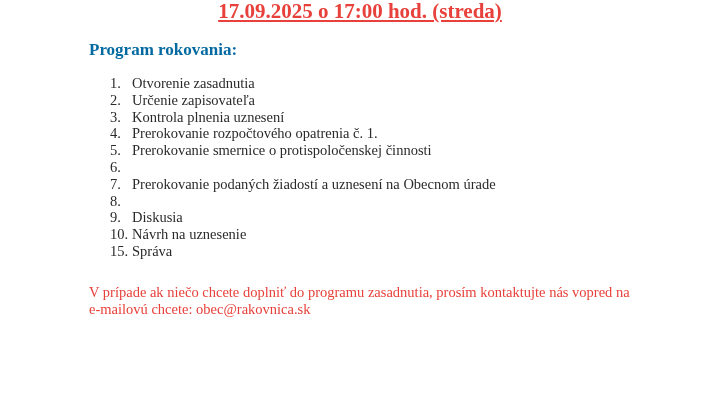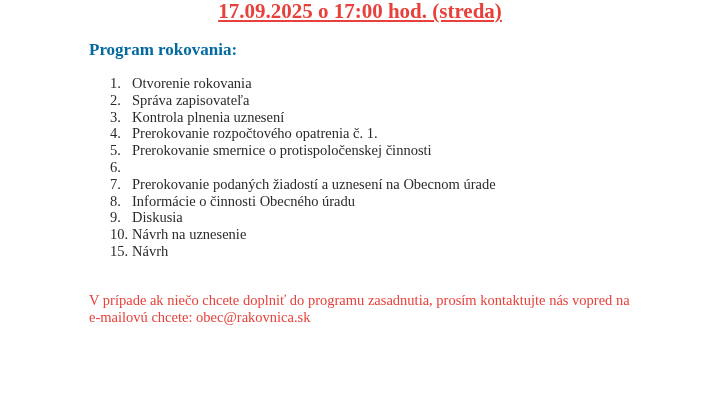--- a/index.html
+++ b/index.html
@@ -28,40 +28,40 @@
     }
     .agenda {
       position: absolute; left: 110px; top: 75px;
       margin: 0; padding: 0; list-style: none;
       font-size: 14.5px; line-height: 16.8px;
       color: #2a2a2a;
     }
     .agenda li { display: flex; white-space: nowrap; }
     .agenda .num { display: inline-block; width: 22px; }
     .notice {
-      position: absolute; left: 89px; top: 292px; width: 580px;
+      position: absolute; left: 89px; top: 284px; width: 580px;
       font-size: 14.5px; line-height: 17px;
       color: #e8403a;
     }
   </style>
 </head>
 <body>
 
 <div class="date-heading">17.09.2025 o 17:00 hod. (streda)</div>
 
 <div class="section-title">Program rokovania:</div>
 
 <ol class="agenda">
   <li>
       <span class="num">1.</span>
-      <span>Otvorenie rokovania</span>
+      <span>Otvorenie zasadnutia</span>
     </li>
   <li>
       <span class="num">2.</span>
-      <span>Správa zapisovateľa</span>
+      <span>Určenie zapisovateľa</span>
     </li>
   <li>
       <span class="num">3.</span>
       <span>Kontrola plnenia uznesení</span>
     </li>
   <li>
       <span class="num">4.</span>
       <span>Prerokovanie rozpočtového opatrenia č. 1.</span>
     </li>
   <li>
@@ -70,32 +70,31 @@
     </li>
   <li>
       <span class="num">6.</span>
     </li>
   <li>
       <span class="num">7.</span>
       <span>Prerokovanie podaných žiadostí a uznesení na Obecnom úrade</span>
     </li>
   <li>
       <span class="num">8.</span>
-      <span>Informácie o činnosti Obecného úradu</span>
     </li>
   <li>
       <span class="num">9.</span>
       <span>Diskusia</span>
     </li>
   <li>
       <span class="num">10.</span>
       <span>Návrh na uznesenie</span>
     </li>
   <li>
       <span class="num">15.</span>
-      <span>Návrh</span>
+      <span>Správa</span>
     </li>
 </ol>
 
 <div class="notice">
   <div>V prípade ak niečo chcete doplniť do programu zasadnutia, prosím kontaktujte nás vopred na</div>
   <div><span>e-mailovú chcete: </span><span>obec@rakovnica.sk</span></div>
 </div>
 
 </body></html>

